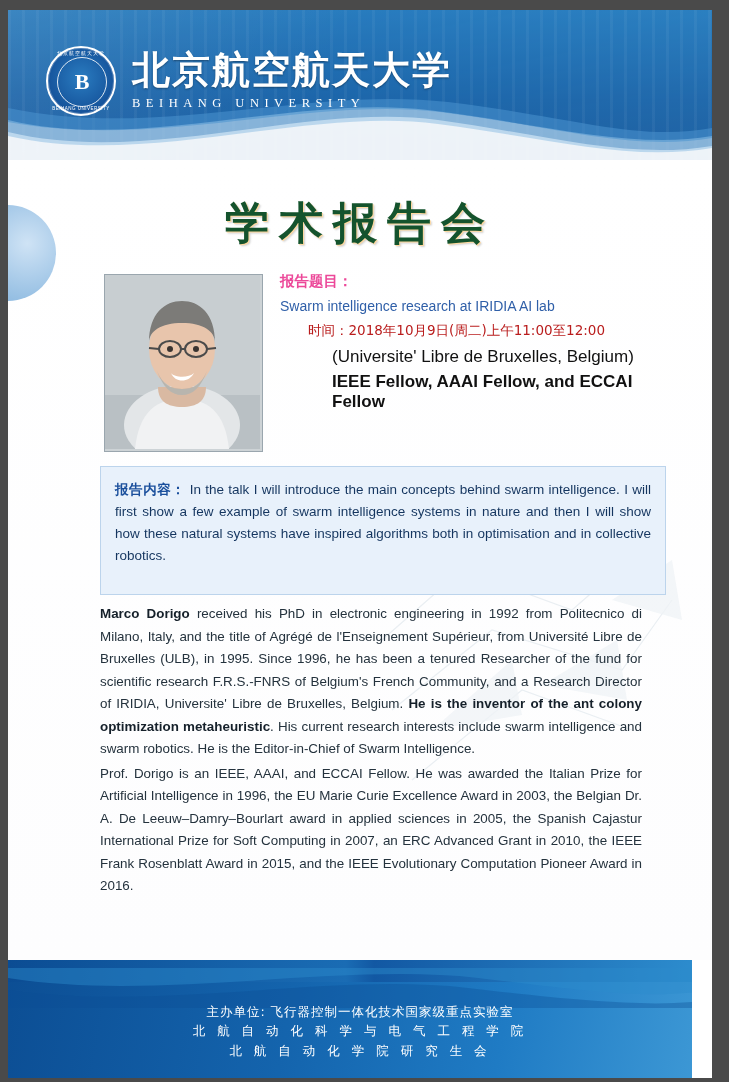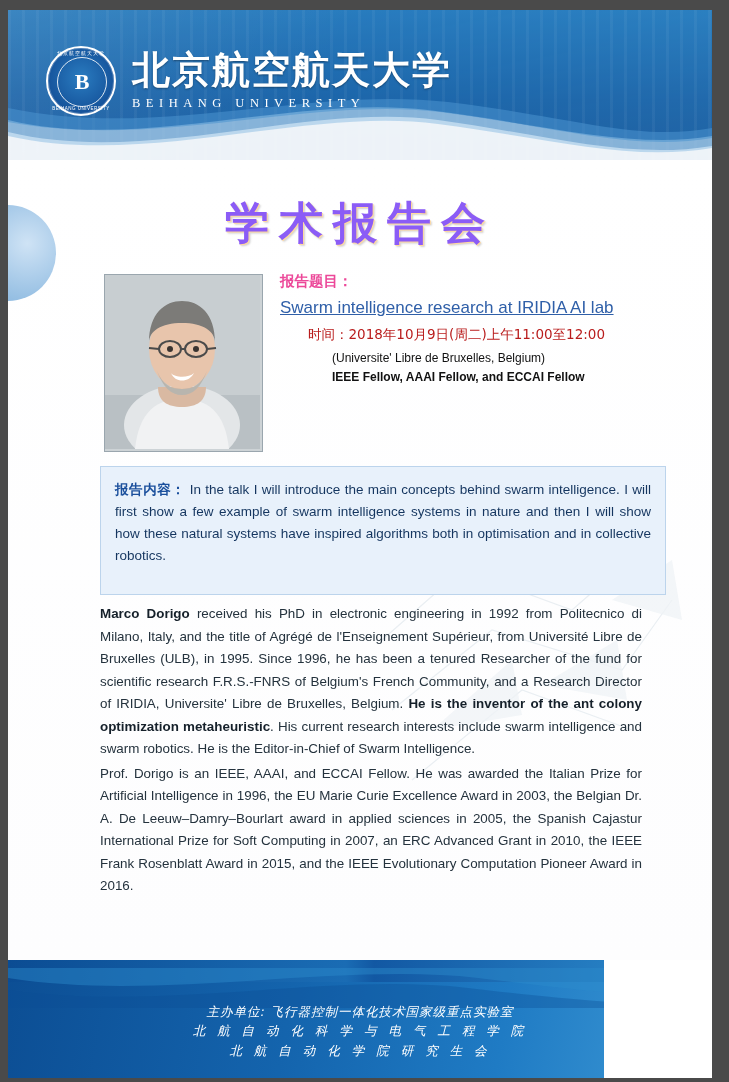--- a/index.html
+++ b/index.html
@@ -49,53 +49,53 @@
 
   
   .body-bg{position:absolute;left:0;top:150px;width:704px;height:800px;
      background:linear-gradient(180deg,#ffffff 0%,#fdfdfe 100%);}
   .circle-left{position:absolute;left:-48px;top:195px;width:96px;height:96px;border-radius:50%;
      background:radial-gradient(circle at 70% 40%, #cfe3f5 0%, #8cb9e0 75%);}
   .ghost-art{position:absolute;right:10px;top:470px;width:330px;height:330px;opacity:.45;}
 
   
   .main-title{position:absolute;left:0;top:184px;width:704px;text-align:center;
-     color:#8b5cf6;font-size:44px;font-weight:bold;letter-spacing:10px;
+     color:#14532d;font-size:44px;font-weight:bold;letter-spacing:10px;
      font-family:"DejaVu Sans","Liberation Sans",sans-serif;
      text-shadow:1px 1px 0 #ffd9a0, 2px 2px 2px rgba(0,0,0,.18);}
 
   
   .portrait{position:absolute;left:96px;top:264px;width:157px;height:176px;
      border:1px solid #9aa6ae;background:#cdd3d6;overflow:hidden;}
   .portrait svg{display:block;}
 
   .info{position:absolute;left:272px;top:262px;width:400px;color:#222;}
   .info .lbl{font-size:14.5px;font-weight:bold;color:#ec4899;margin-bottom:7px;
      font-family:"DejaVu Sans","Liberation Sans",sans-serif;}
-  .info .talk{font-size:17px;color:#2f5fa8;margin-bottom:8px;text-decoration:underline;}
+  .info .talk{font-size:14px;color:#2f5fa8;margin-bottom:8px;}
   .info .row{font-size:13.5px;color:#b91c1c;margin-bottom:7px;
      font-family:"DejaVu Sans","Liberation Sans",sans-serif;margin-left:28px;}
   .info .row b{font-weight:bold;}
-  .info .sub{font-size:12px;color:#111;margin-left:52px;margin-bottom:5px;}
+  .info .sub{font-size:17px;color:#111;margin-left:52px;margin-bottom:5px;}
   .info .sub.bold{font-weight:bold;}
 
   
   .abstract{position:absolute;left:92px;top:456px;width:536px;
      background:#e8f1fb;border:1px solid #bcd4ec;padding:12px 14px 28px 14px;}
   .abstract .ab-lbl{color:#1a4f9c;font-weight:bold;font-size:13.5px;
      font-family:"DejaVu Sans","Liberation Sans",sans-serif;}
   .abstract p{margin:0;font-size:13.5px;line-height:1.62;color:#14355f;text-align:justify;}
 
   
   .bio{position:absolute;left:92px;top:593px;width:542px;color:#222;}
   .bio p{margin:0 0 2px 0;font-size:13.4px;line-height:1.68;text-align:justify;color:#24323d;}
   .bio b{font-weight:bold;color:#15202a;}
 
   
-  .footer{position:absolute;left:0;bottom:0;width:596px;height:118px;overflow:hidden;font-style:italic;}
+  .footer{position:absolute;left:0;bottom:0;width:684px;height:118px;overflow:hidden;}
   .footer-grad{position:absolute;left:0;top:0;width:704px;height:118px;
      background:linear-gradient(100deg,#0c4e94 0%,#1464ad 40%,#1f7bc4 70%,#3f9ad6 100%);}
   .footer-bar{position:absolute;left:0;top:0;width:704px;height:22px;
      background:linear-gradient(90deg,#0b4c93 0%,#1a6cb4 48%,#1258a3 52%,#2e8fd0 100%);}
   .footer-wave{position:absolute;left:0;top:8px;width:704px;height:40px;}
   .footer-text{position:absolute;left:0;top:42px;width:704px;text-align:center;color:#ffffff;}
   .footer-text div{font-size:12.5px;line-height:1.55;letter-spacing:1px;
      font-family:"DejaVu Sans","Liberation Sans",sans-serif;}
   .footer-text div.sp{letter-spacing:4px;}
 </style>

